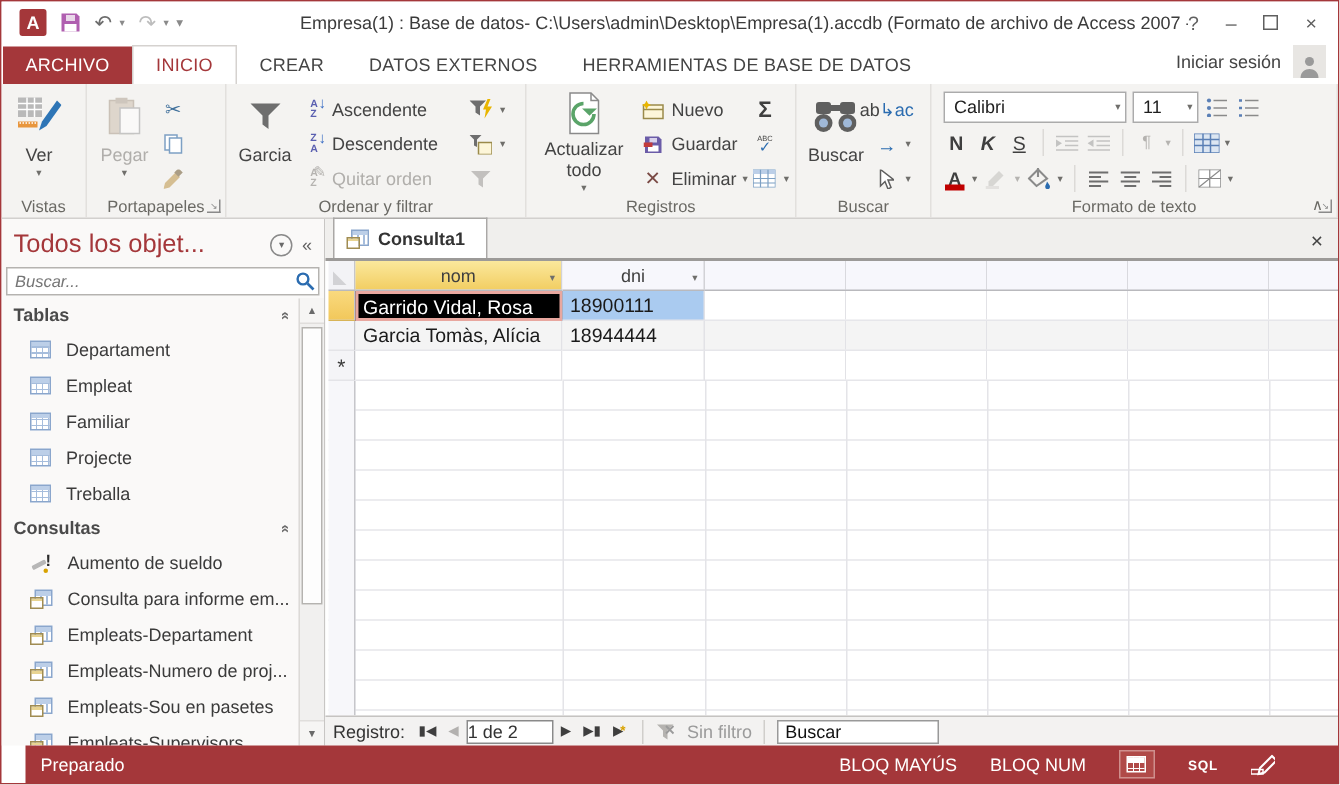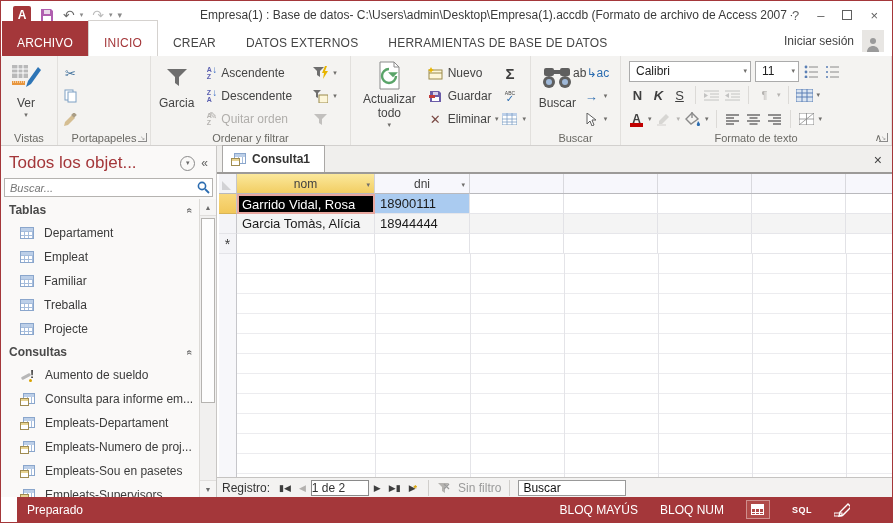--- a/index.html
+++ b/index.html
@@ -14,21 +14,21 @@
   .qat-btn { color:#6d6d6d; font-size:14px; line-height:1; }
   .qat-btn.disabled { color:#bdbdbd; }
   .mini-drop { font-size:7px; color:#8a8a8a; margin-left:-4px; }
   .title-text { margin-left:78px; font-size:12px; color:#3b3b3b; white-space:nowrap; overflow:hidden; }
   .win-controls { margin-left:auto; display:flex; align-items:center; gap:18px; padding-right:14px; color:#5f5f5f; }
   .win-controls span { font-size:13px; }
   .maxbox { width:10px; height:10px; border:1px solid #5f5f5f; display:inline-block; }
 
   
   .tabrow { position:absolute; top:28px; left:0; right:0; height:27px; background:#fff; display:flex; align-items:flex-end; }
-  .rtab { padding:15px 15px 6px; font-size:12px; color:#444; letter-spacing:.2px;margin-top:12px; }
+  .rtab { padding:5px 15px 6px; font-size:12px; color:#444; letter-spacing:.2px;margin-top:12px; }
   .rtab.file { background:#A4373A; color:#fff; margin-left:1px; }
   .rtab.active { color:#A4373A; background:#fff; border:1px solid #d5d2cf; border-bottom:none; }
   .signin { margin-left:auto; display:flex; align-items:center; gap:8px; padding-right:8px; padding-bottom:4px; }
   .signin-label { font-size:12px; color:#444; }
   .avatar { width:22px; height:22px; background:#e8e6e3; display:flex; align-items:flex-end; justify-content:center; overflow:hidden; }
 
   
   .ribbon { position:absolute; top:55px; left:0; right:0; height:90px; background:#f4f3f1; border-bottom:1px solid #d2d0ce; display:flex; }
   .grp { position:relative; height:100%; border-right:1px solid #e2e0dd; padding:3px 4px 16px; display:flex; align-items:flex-start; gap:3px; }
   .grp-label { position:absolute; bottom:1px; left:0; right:0; text-align:center; font-size:11px; color:#6a6964; white-space:nowrap; }
@@ -198,20 +198,31 @@
             <path d="M27 3 17 17l-2 6 5-3L30 6z" fill="#2e75b6"></path>
           </svg>
         </span>
         <span class="blabel">Ver</span>
         <span class="drop">▾</span>
       </div>
       <div class="grp-label">Vistas</div>
     </div>
 
     <div class="grp" style="width:93px">
+      <div class="bigbtn disabled">
+        <span class="bicon">
+          <svg width="22" height="26" viewBox="0 0 22 26" opacity="0.55">
+            <rect x="1" y="2" width="16" height="22" fill="#cdbfae" stroke="#a89a88"></rect>
+            <rect x="5" y="0" width="8" height="4" fill="#b0a394"></rect>
+            <rect x="8" y="7" width="13" height="17" fill="#fff" stroke="#a0a0a0"></rect>
+          </svg>
+        </span>
+        <span class="blabel">Pegar</span>
+        <span class="drop">▾</span>
+      </div>
       <div class="smallcol">
         <div class="smallrow">
             <span class="sicon" style="color:#41719c;font-size:13px">✂</span>
           </div>
         <div class="smallrow">
             <span class="sicon">
           <svg width="13" height="14" viewBox="0 0 13 14">
                 <rect x="1" y="1" width="8" height="10" fill="#fff" stroke="#7da0c4"></rect>
                 <rect x="4" y="3" width="8" height="10" fill="#fff" stroke="#7da0c4"></rect>
               </svg>
@@ -338,20 +349,21 @@
           <span class="sicon">
             <svg width="15" height="12" viewBox="0 0 15 12">
                 <rect x="0" y="0" width="15" height="12" fill="#fff" stroke="#7da0c4"></rect>
                 <rect x="0" y="0" width="15" height="3" fill="#bccfe8"></rect>
                 <path d="M5 0v12M10 0v12M0 6h15M0 9h15" stroke="#7da0c4" stroke-width=".8"></path>
               </svg>
           </span>
             <span class="drop">▾</span>
         </div>
       </div>
+      <div class="grp-label">Registros</div>
     </div>
 
     <div class="grp" style="width:90px">
       <div class="bigbtn">
         <span class="bicon">
           <svg width="28" height="24" viewBox="0 0 28 24">
             <rect x="1" y="2" width="10" height="8" rx="2" fill="#5f5f5f"></rect>
             <rect x="17" y="2" width="10" height="8" rx="2" fill="#5f5f5f"></rect>
             <rect x="11" y="4" width="6" height="4" fill="#5f5f5f"></rect>
             <circle cx="6" cy="16" r="6" fill="#5f5f5f"></circle>
@@ -518,25 +530,25 @@
         <div class="si">
             <span class="tbl-ic"></span>
             <span>Empleat</span>
           </div>
         <div class="si">
             <span class="tbl-ic"></span>
             <span>Familiar</span>
           </div>
         <div class="si">
             <span class="tbl-ic"></span>
+            <span>Projecte</span>
+          </div>
+        <div class="si">
+            <span class="tbl-ic"></span>
             <span>Treballa</span>
-          </div>
-        <div class="si">
-            <span class="tbl-ic"></span>
-            <span>Projecte</span>
           </div>
         <div class="sec-head">
           <span>Consultas</span>
           <span class="sec-chevron">«</span>
         </div>
         <div class="si">
           <span class="upd-ic">
               <span class="pen"></span>
               <span class="excl">!</span>
               <span class="dot"></span>

